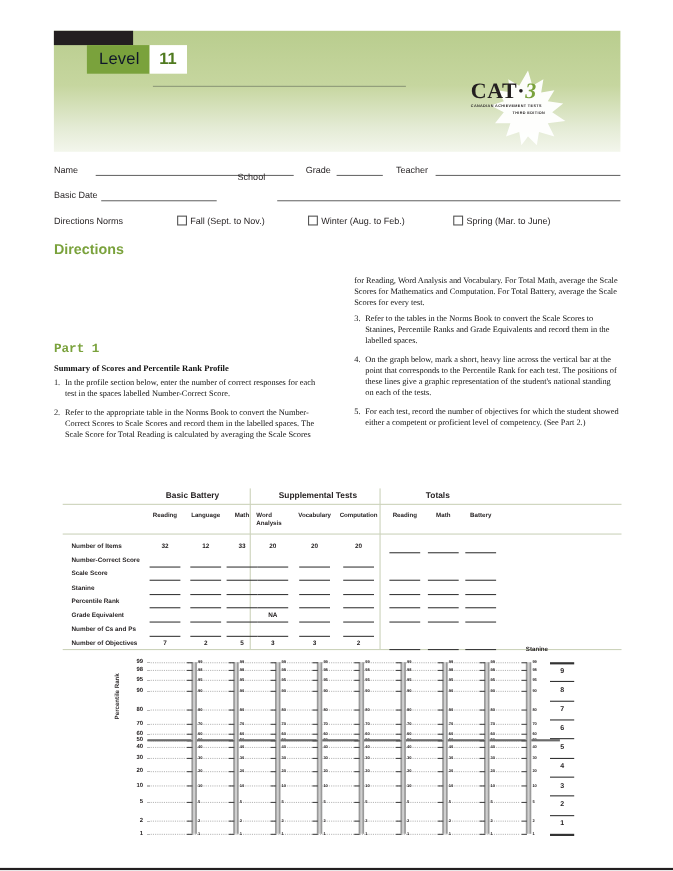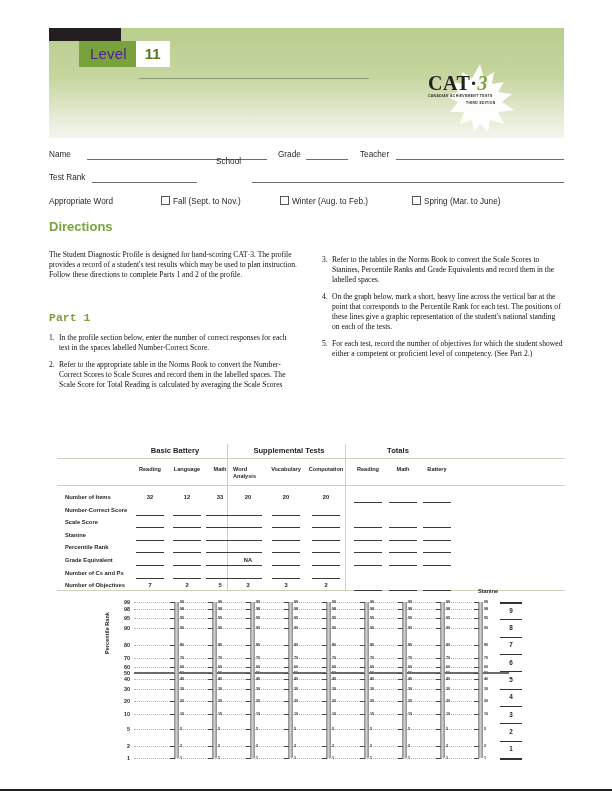--- a/index.html
+++ b/index.html
@@ -20,21 +20,21 @@
   }
   .header-darkbar{
     position:absolute;left:49px;top:28px;width:72px;height:13px;
     background:#231f20;
   }
   .level-badge{
     position:absolute;left:79px;top:41px;height:26px;
     display:flex;align-items:stretch;
   }
   .level-word{
-    background:#7aa23c;color:#4c1d95;
+    background:#7aa23c;color:#0f172a;
     font-family:"Liberation Sans", sans-serif;
     font-size:15px;font-weight:normal;
     padding:3px 9px 3px 11px;line-height:20px;
     letter-spacing:.2px;
   }
   .level-num{
     background:#ffffff;color:#4f7a1f;
     font-family:"Liberation Sans", sans-serif;
     font-size:15px;font-weight:bold;
     padding:3px 9px;line-height:20px;
@@ -153,58 +153,57 @@
   <div class="form">
     <span class="fl" style="left:0;top:4px;">Name</span>
     <span class="rule" style="left:38px;top:13px;width:180px;"></span>
 
     <span class="fl" style="left:229px;top:4px;">Grade</span>
     <span class="rule" style="left:257px;top:13px;width:42px;"></span>
 
     <span class="fl" style="left:311px;top:4px;">Teacher</span>
     <span class="rule" style="left:347px;top:13px;width:168px;"></span>
 
-    <span class="fl" style="left:0;top:27px;">Test Rank</span>
+    <span class="fl" style="left:0;top:27px;">Basic Date</span>
     <span class="rule" style="left:43px;top:36px;width:105px;"></span>
 
     <span class="fl" style="left:167px;top:11px;">School</span>
     <span class="rule" style="left:203px;top:36px;width:312px;"></span>
 
-    <span class="fl" style="left:0;top:51px;">Appropriate Word</span>
+    <span class="fl" style="left:0;top:51px;">Directions Norms</span>
 
     <span class="cbox" style="left:112px;top:50px;"></span>
     <span class="fl" style="left:124px;top:51px;">Fall (Sept. to Nov.)</span>
 
     <span class="cbox" style="left:231px;top:50px;"></span>
     <span class="fl" style="left:243px;top:51px;">Winter (Aug. to Feb.)</span>
 
     <span class="cbox" style="left:363px;top:50px;"></span>
     <span class="fl" style="left:375px;top:51px;">Spring (Mar. to June)</span>
   </div>
 
   <div class="dir-head">Directions</div>
 
-  <div class="col colL" style="top:250px;">
-    <p class="para">The Student Diagnostic Profile is designed for hand-scoring CAT·3. The profile provides a record of a student's test results which may be used to plan instruction. Follow these directions to complete Parts 1 and 2 of the profile.</p>
-  </div>
 
   <div class="part1">Part 1</div>
 
   <div class="col colL" style="top:330px;">
+    <div class="subhead">Summary of Scores and Percentile Rank Profile</div>
     <div class="li">
       <span class="n">1.</span>
       <span class="t">In the profile section below, enter the number of correct responses for each test in the spaces labelled Number-Correct Score.</span>
     </div>
     <div class="li" style="margin-top:7px;">
       <span class="n">2.</span>
       <span class="t">Refer to the appropriate table in the Norms Book to convert the Number-Correct Scores to Scale Scores and record them in the labelled spaces. The Scale Score for Total Reading is calculated by averaging the Scale Scores</span>
     </div>
   </div>
 
   <div class="col colR" style="top:250px;">
+    <p class="para">for Reading, Word Analysis and Vocabulary. For Total Math, average the Scale Scores for Mathematics and Computation. For Total Battery, average the Scale Scores for every test.</p>
     <div class="li" style="margin-top:5px;">
       <span class="n">3.</span>
       <span class="t">Refer to the tables in the Norms Book to convert the Scale Scores to Stanines, Percentile Ranks and Grade Equivalents and record them in the labelled spaces.</span>
     </div>
     <div class="li" style="margin-top:7px;">
       <span class="n">4.</span>
       <span class="t">On the graph below, mark a short, heavy line across the vertical bar at the point that corresponds to the Percentile Rank for each test. The positions of these lines give a graphic representation of the student's national standing on each of the tests.</span>
     </div>
     <div class="li" style="margin-top:7px;">
       <span class="n">5.</span>

